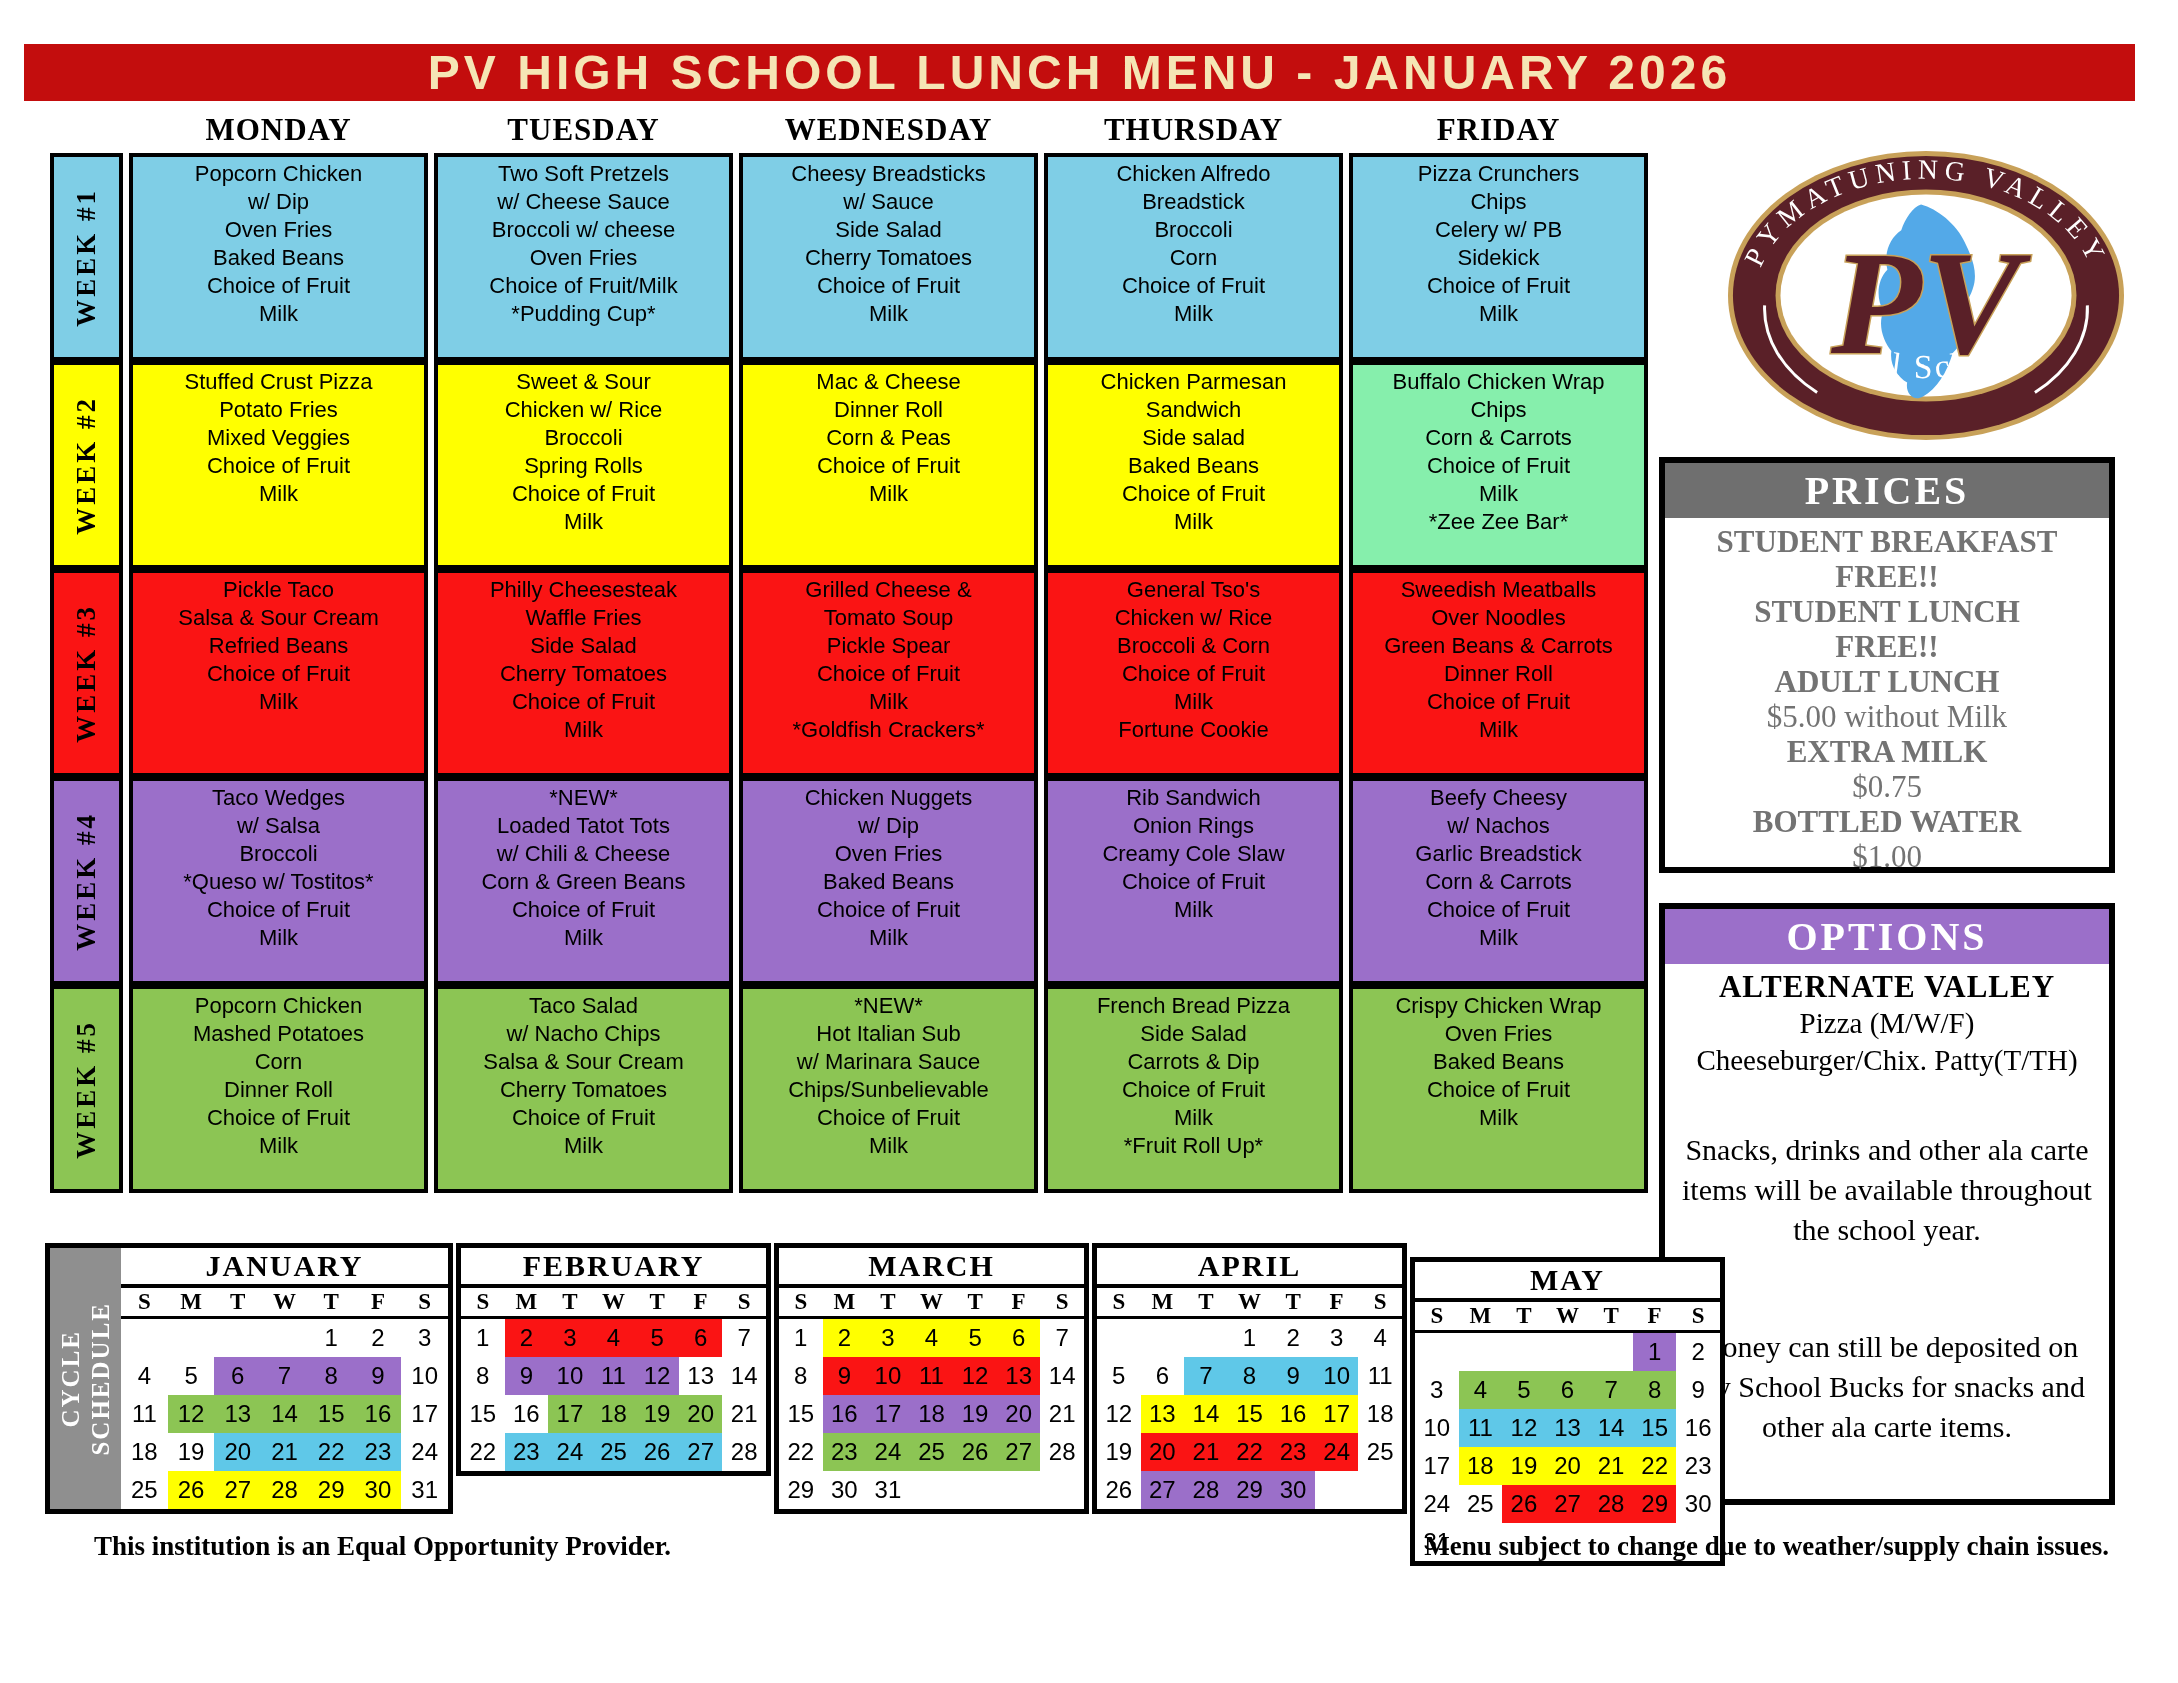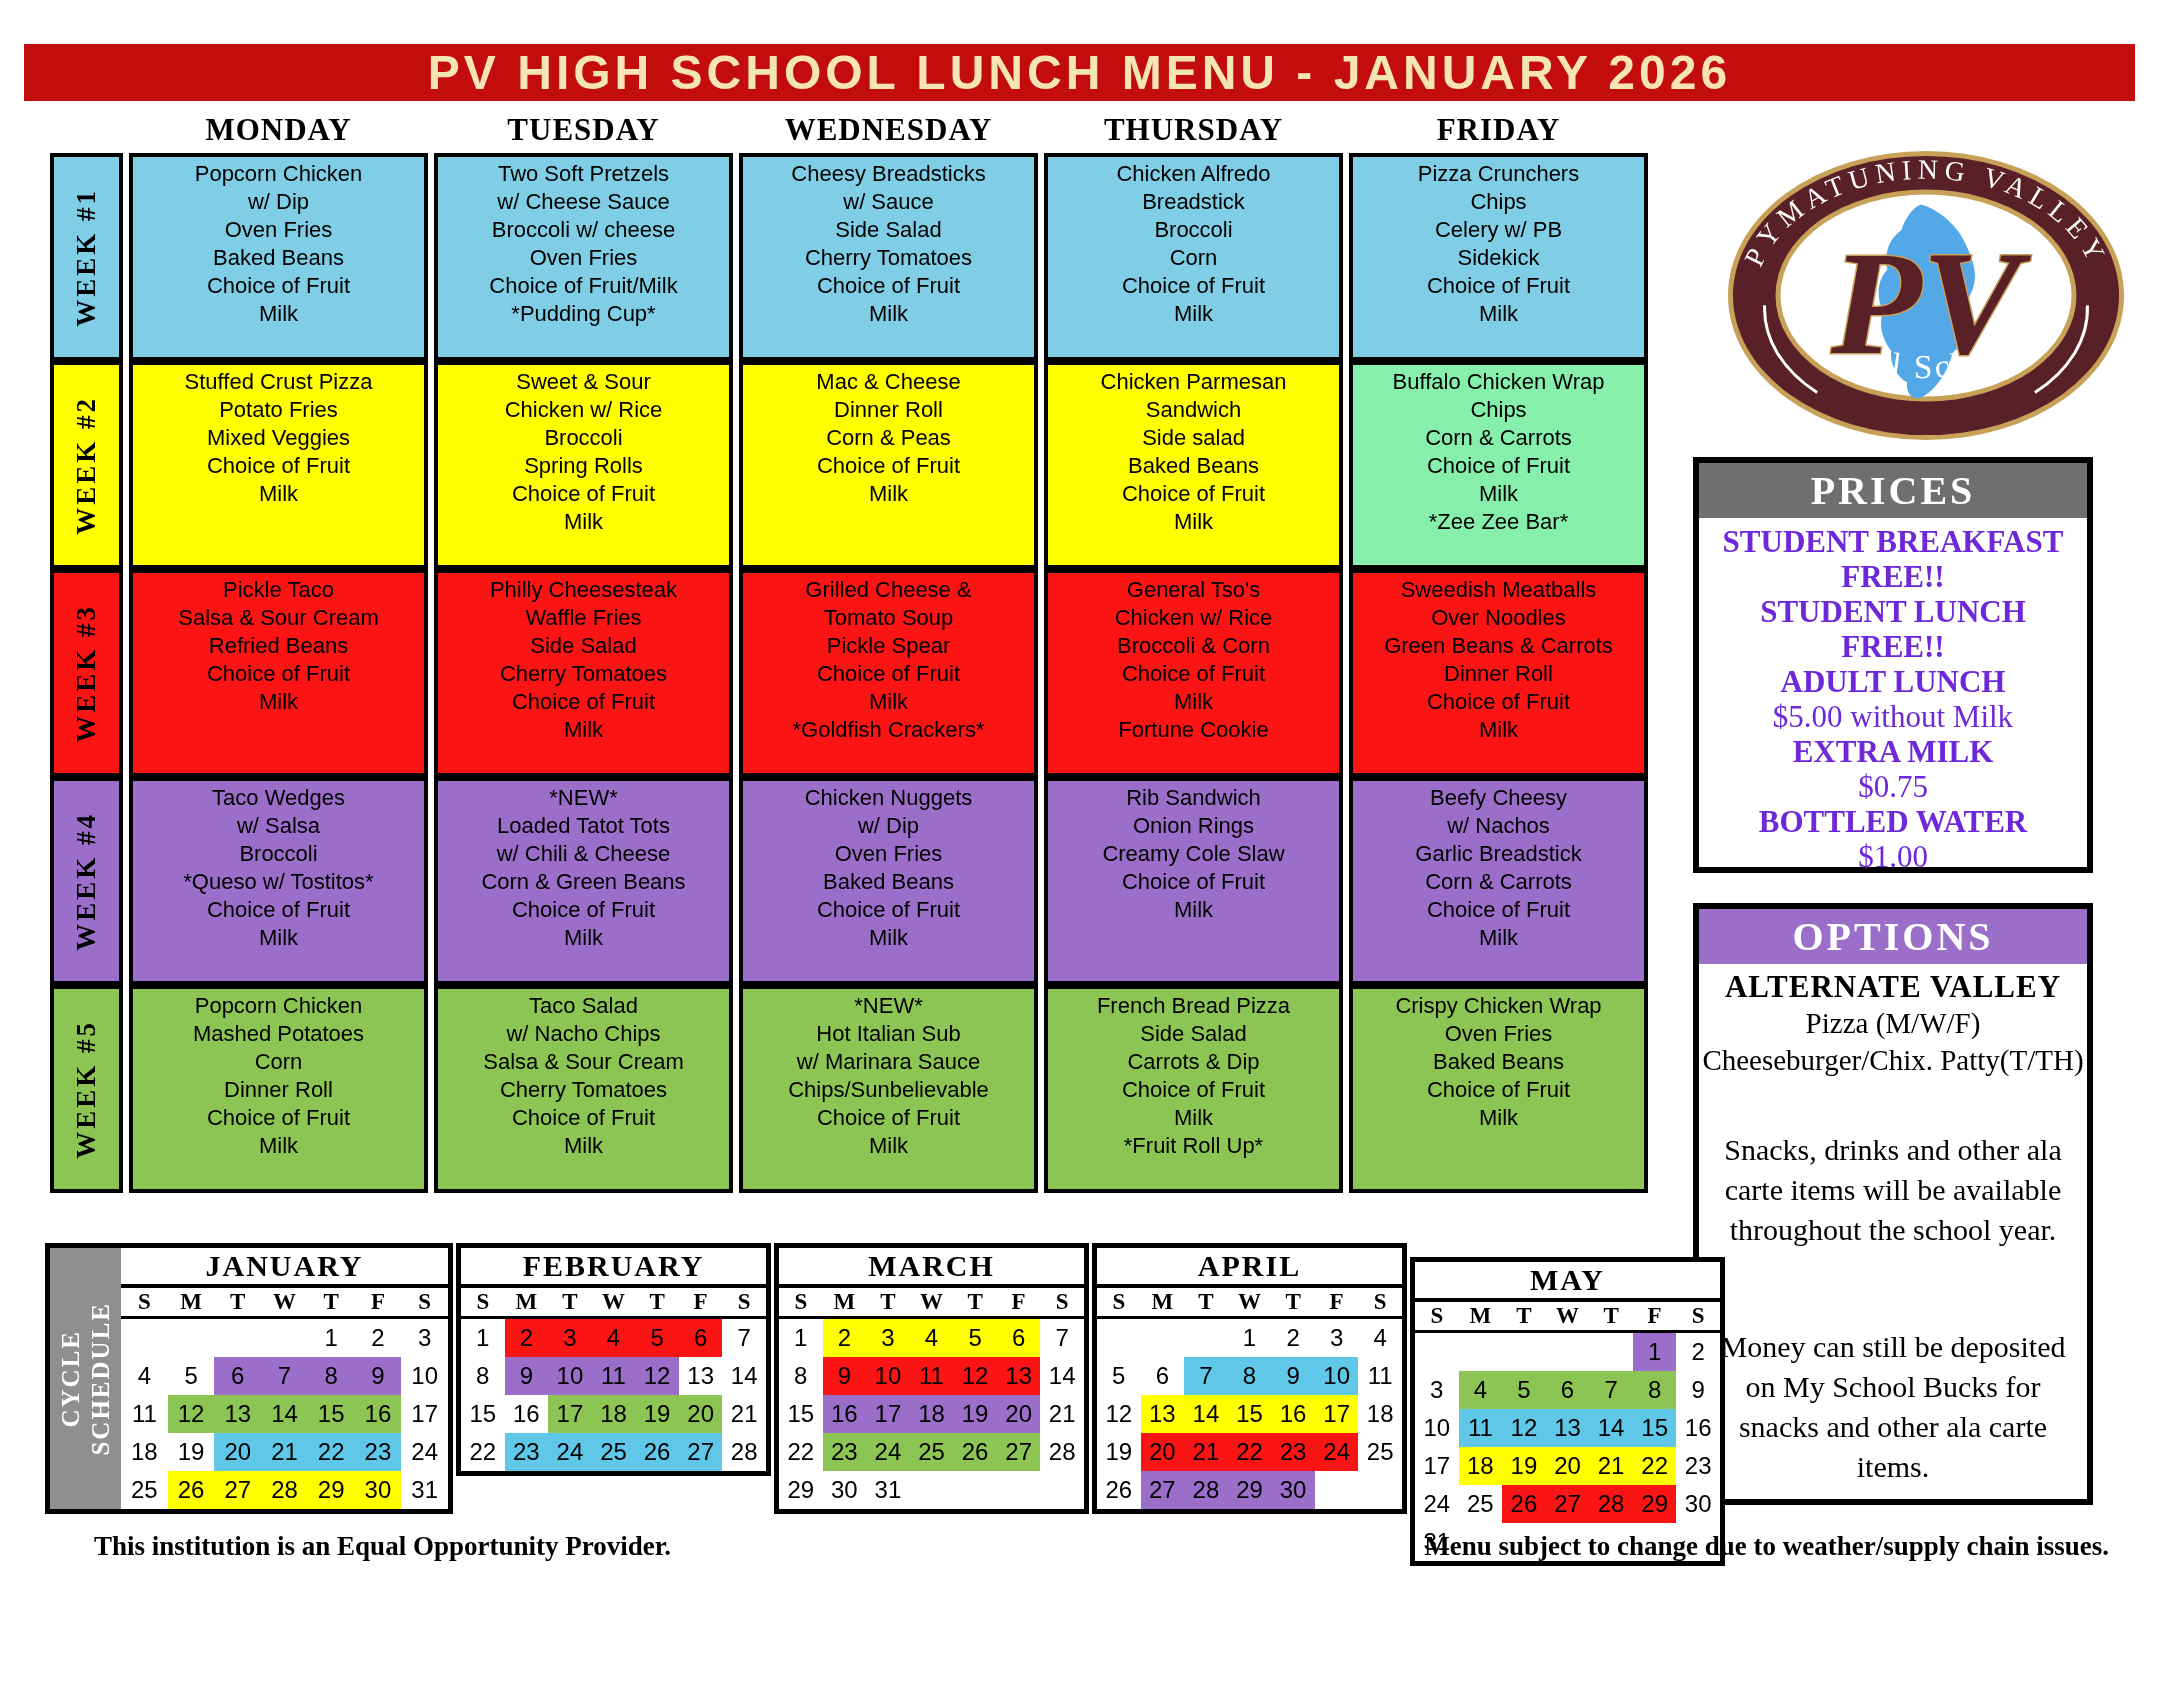--- a/index.html
+++ b/index.html
@@ -42,35 +42,35 @@
     text-align:center;overflow:hidden;
   }
   .menu-line{
     font-family:"Liberation Sans",sans-serif;font-size:22px;line-height:1.27;
     color:#000;white-space:nowrap;
   }
   
   .logo{position:absolute;left:1723px;top:147px;width:406px;height:297px;}
   
   .side-box{
-    position:absolute;left:1693px;width:400px;border:6px solid #000;
+    position:absolute;left:1659px;width:456px;border:6px solid #000;
     background:#fff;box-sizing:border-box;
   }
   .prices-box{top:457px;height:416px;}
   .options-box{top:903px;height:602px;}
   .side-box-header{
     height:55px;display:flex;align-items:center;justify-content:center;
     font-family:"Liberation Serif",serif;font-weight:bold;font-size:40px;
     letter-spacing:3px;color:#fff;
   }
   .prices-box .side-box-header{background:#6F6F6F;}
   .options-box .side-box-header{background:#9B6FC9;text-align:center;}
   .price-line{
     font-family:"Liberation Serif",serif;font-size:31px;line-height:35px;
-    text-align:center;color:#6d28d9;
+    text-align:center;color:#737373;
   }
   .price-line.bold{font-weight:bold;}
   .prices-content{padding-top:6px;}
   .options-content{padding-top:4px;}
   .opt-line{
     font-family:"Liberation Serif",serif;font-size:29px;line-height:37px;
     text-align:center;color:#000;white-space:nowrap;
   }
   .opt-line.bold{font-weight:bold;font-size:31px;letter-spacing:1px;}
   .opt-para{

